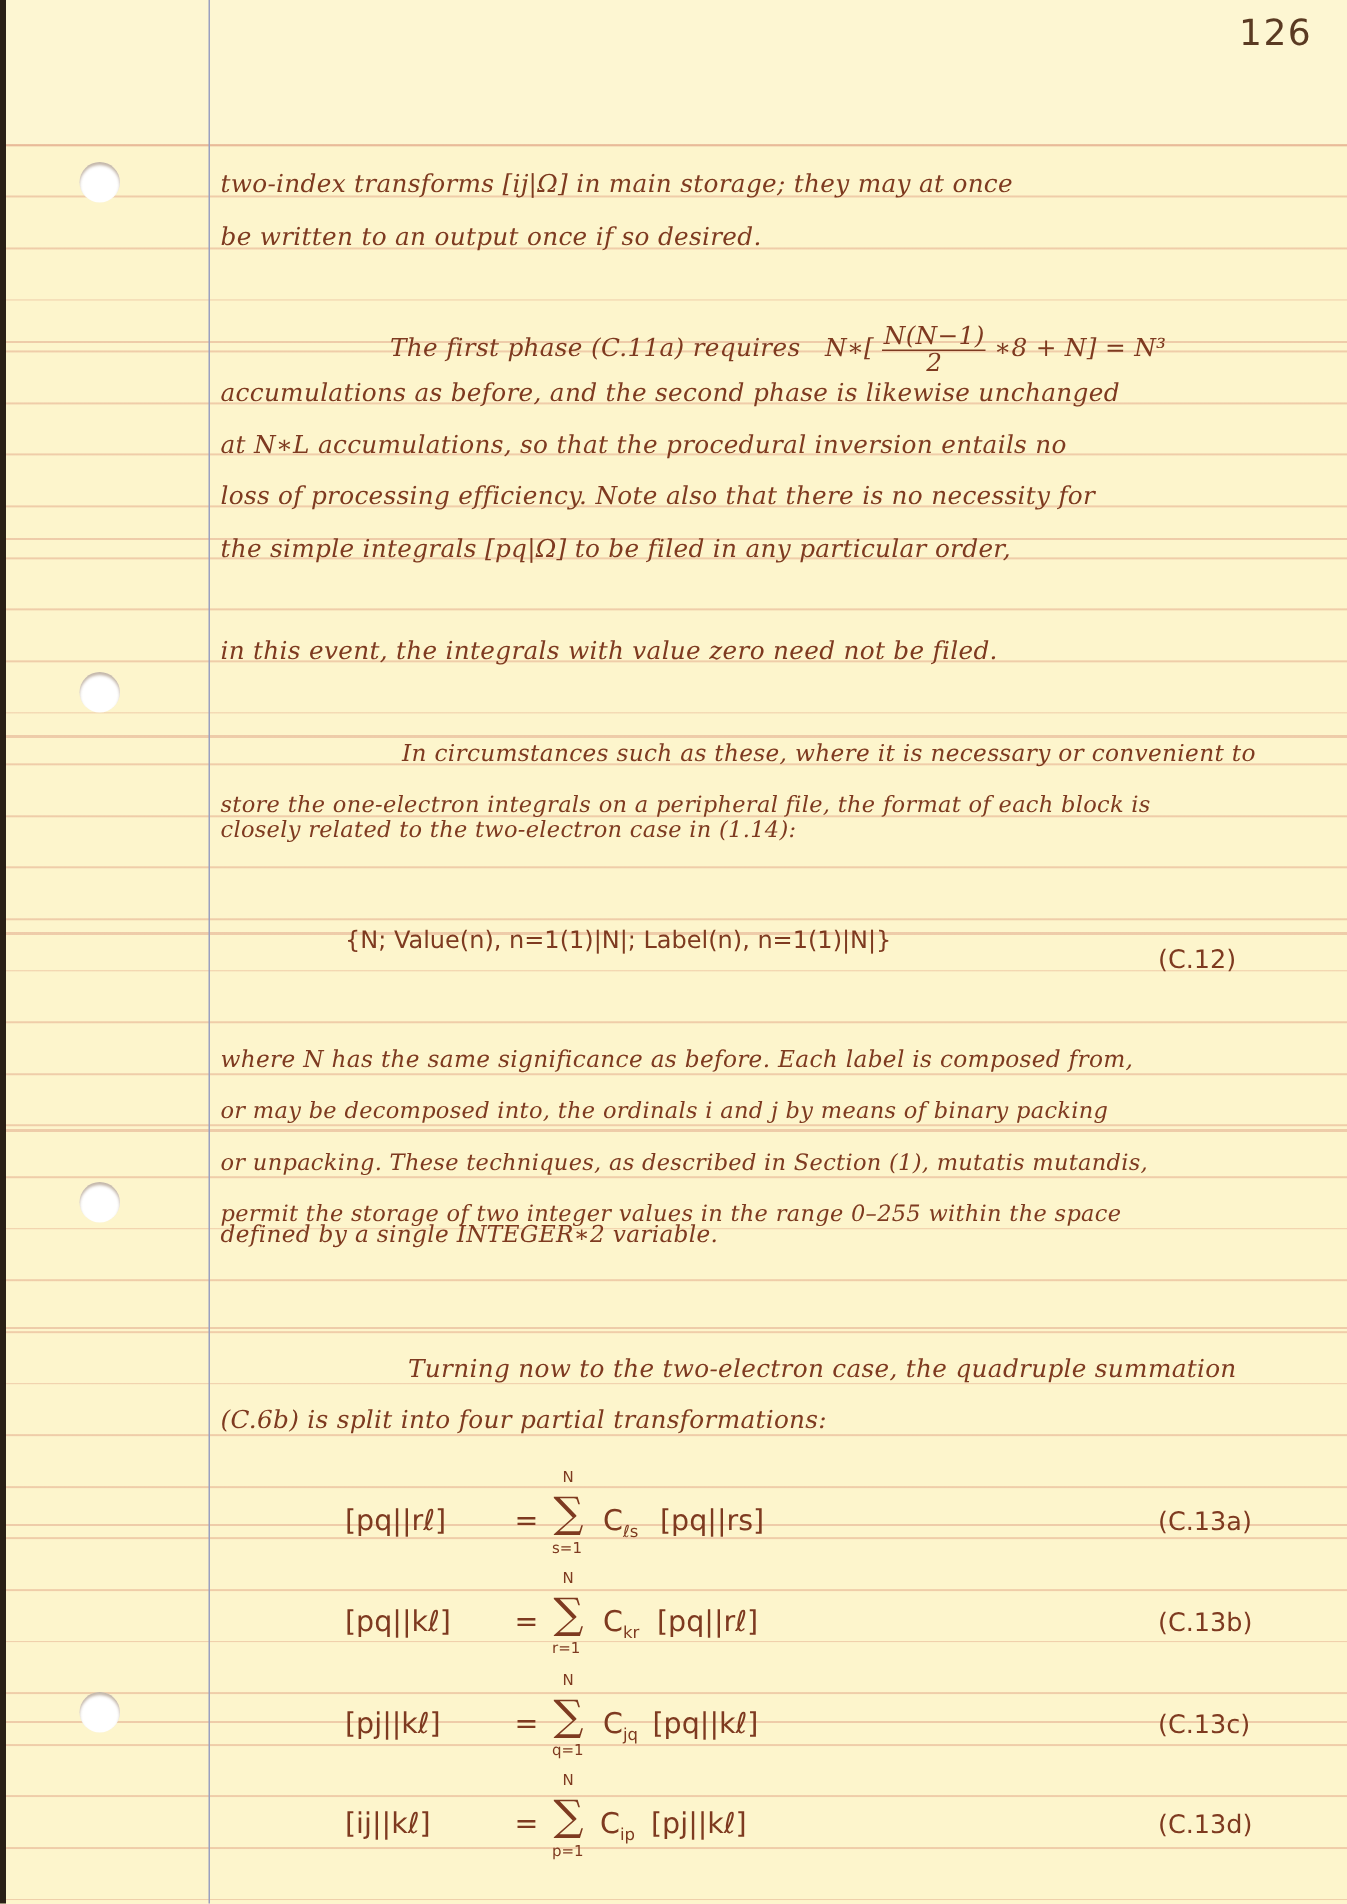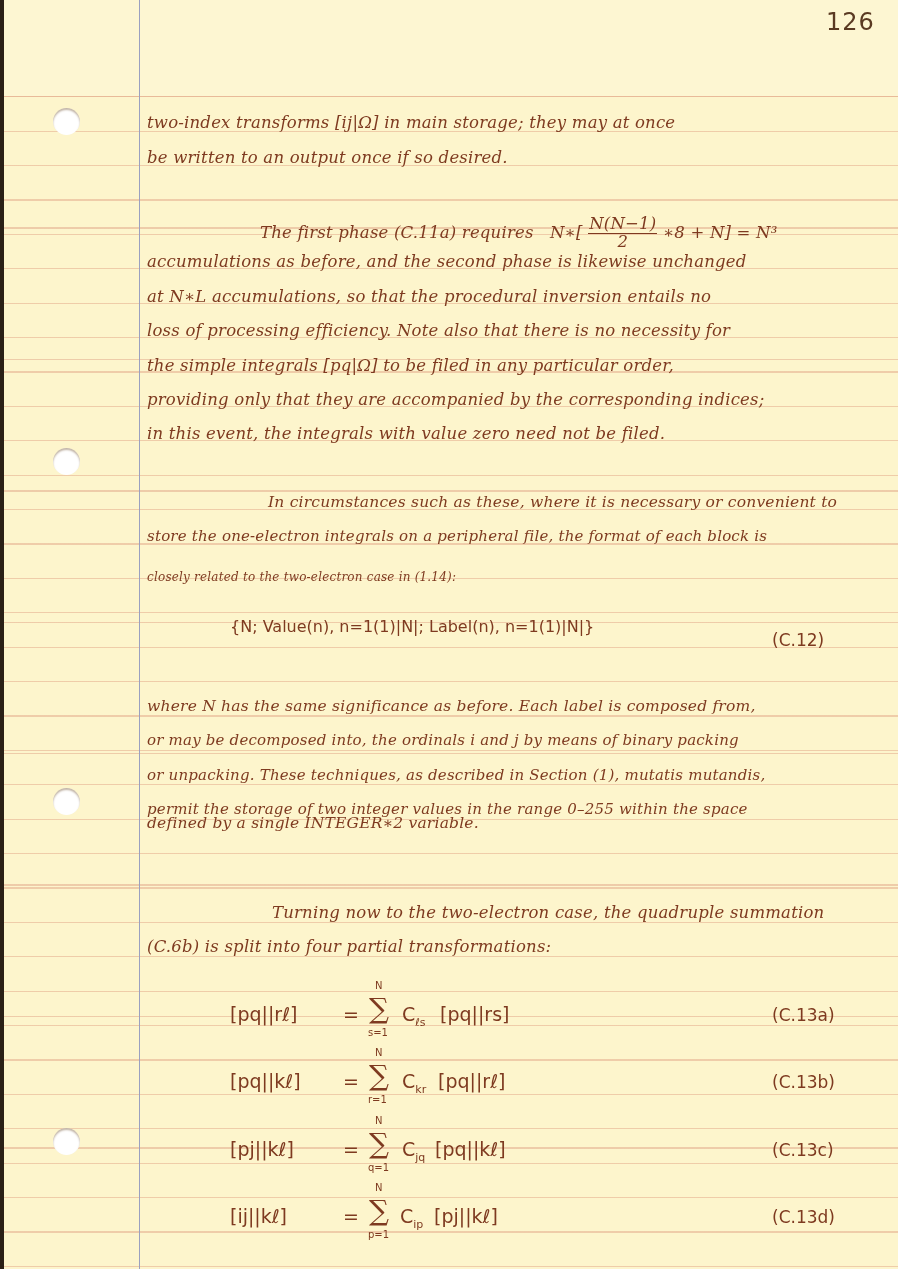--- a/index.html
+++ b/index.html
@@ -120,26 +120,25 @@
     <span class="frac">
       <span class="num">N(N−1)</span>
       <span class="den">2</span>
     </span>
     <span>∗8 + N] = N³</span>
   </div>
   <div class="hw line" style="top:252px">accumulations as before, and the second phase is likewise unchanged</div>
   <div class="hw line" style="top:287px">at N∗L accumulations, so that the procedural inversion entails no</div>
   <div class="hw line" style="top:321px">loss of processing efficiency. Note also that there is no necessity for</div>
   <div class="hw line" style="top:356px">the simple integrals [pq|Ω] to be filed in any particular order,</div>
-  <div class="hw line" style="top:390px">providing only that they are accompanied by the corresponding indices;</div>
   <div class="hw line" style="top:424px">in this event, the integrals with value zero need not be filed.</div>
 
   <div class="hw line" style="top:527px; font-size:15px">store the one-electron integrals on a peripheral file, the format of each block is</div>
   <div class="hw indent" style="top:493px; font-size:15.5px">In circumstances such as these, where it is necessary or convenient to</div>
-  <div class="hw line" style="top:570px; font-size:12px">closely related to the two-electron case in (1.14):</div>
+  <div class="hw line" style="top:544px; font-size:15px">closely related to the two-electron case in (1.14):</div>
 
   <div class="formula-c12">{N; Value(n), n=1(1)|N|; Label(n), n=1(1)|N|}</div>
   <div class="eq-label" style="top:630px">(C.12)</div>
 
   <div class="hw line" style="top:697px; font-size:15.5px">where N has the same significance as before. Each label is composed from,</div>
   <div class="hw line" style="top:731px; font-size:15px">or may be decomposed into, the ordinals i and j by means of binary packing</div>
   <div class="hw line" style="top:766px; font-size:15px">or unpacking. These techniques, as described in Section (1), mutatis mutandis,</div>
   <div class="hw line" style="top:800px; font-size:15px">permit the storage of two integer values in the range 0–255 within the space</div>
   <div class="hw line" style="top:814px; font-size:15.5px">defined by a single INTEGER∗2 variable.</div>
 

